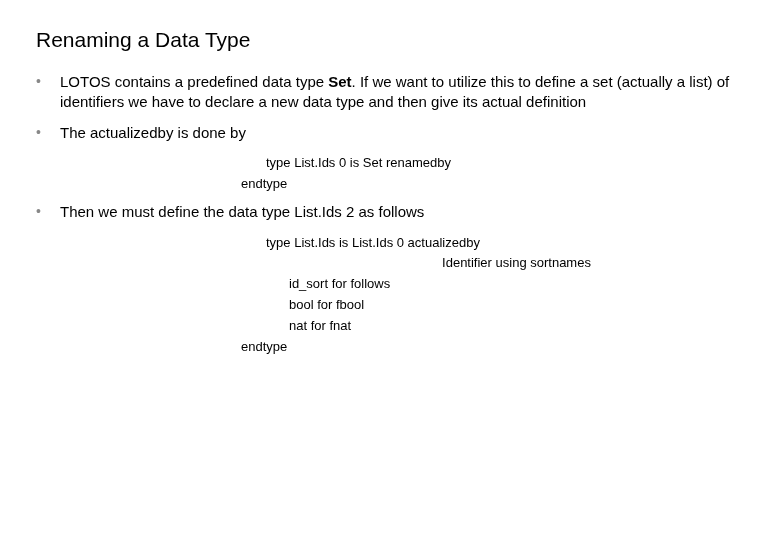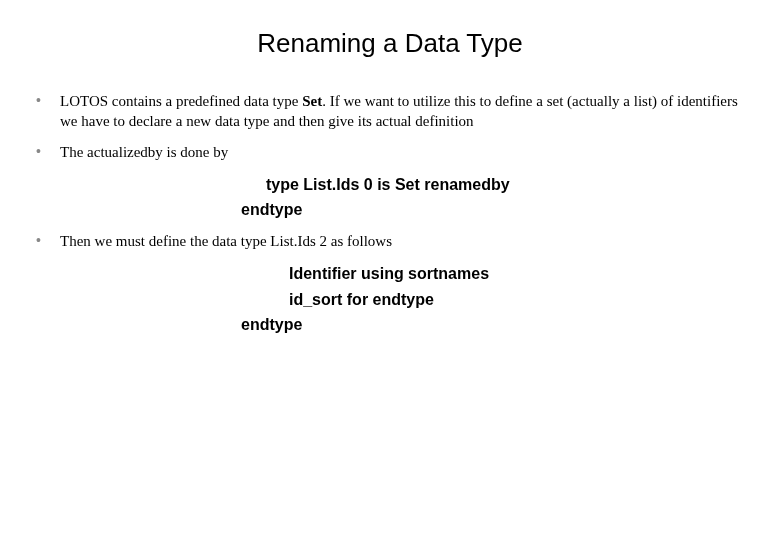--- a/index.html
+++ b/index.html
@@ -9,65 +9,65 @@
     }
     body {
       width: 780px;
       height: 540px;
       background: #ffffff;
       font-family: Arial, Helvetica, sans-serif;
       color: #000000;
       padding: 28px 36px;
     }
     .title {
-      font-size: 26px;
+      font-size: 21px;
       font-weight: 400;
-      text-align: center;
-      margin-bottom: 32px;
+      text-align: left;
+      margin-bottom: 20px;
     }
     .bullet-item {
       display: flex;
       align-items: flex-start;
       margin-bottom: 10px;
       font-size: 15px;
       line-height: 1.35;
     }
     .bullet-marker {
       width: 24px;
       flex-shrink: 0;
       color: #888888;
       font-size: 14px;
     }
     .bullet-text {
       flex: 1;
-      font-family: Liberation Serif, serif;
     }
     .bold {
       font-weight: bold;
     }
     .code-block {
       margin-left: 0;
-      font-size: 16px;
+      font-size: 13px;
       line-height: 1.6;
-      font-weight: bold;
+      font-weight: normal;
     }
     .code-line-1 {
       padding-left: 230px;
     }
     .code-line-2 {
       padding-left: 260px;
     }
     .code-line-3 {
       padding-left: 205px;
     }
     .code-line-b1 {
       padding-left: 230px;
     }
     .code-line-b2 {
       padding-left: 253px;
+      text-align: center;
     }
     .code-line-b3 {
       padding-left: 253px;
     }
     .code-line-b4 {
       padding-left: 253px;
     }
     .code-line-b5 {
       padding-left: 253px;
     }
@@ -100,16 +100,19 @@
 </div>
 
 <div class="bullet-item" style="margin-top:8px;">
   <div class="bullet-marker">•</div>
   <div class="bullet-text">
     <span>Then we must define the data type List.Ids 2 as follows</span>
   </div>
 </div>
 
 <div class="code-block">
+  <div class="code-line-b1">type List.Ids is List.Ids 0 actualizedby</div>
   <div class="code-line-b2">Identifier using sortnames</div>
-  <div class="code-line-b3">id_sort for endtype</div>
+  <div class="code-line-b3">id_sort for follows</div>
+  <div class="code-line-b4">bool for fbool</div>
+  <div class="code-line-b5">nat for fnat</div>
   <div class="code-line-b6">endtype</div>
 </div>
 
 </body></html>

